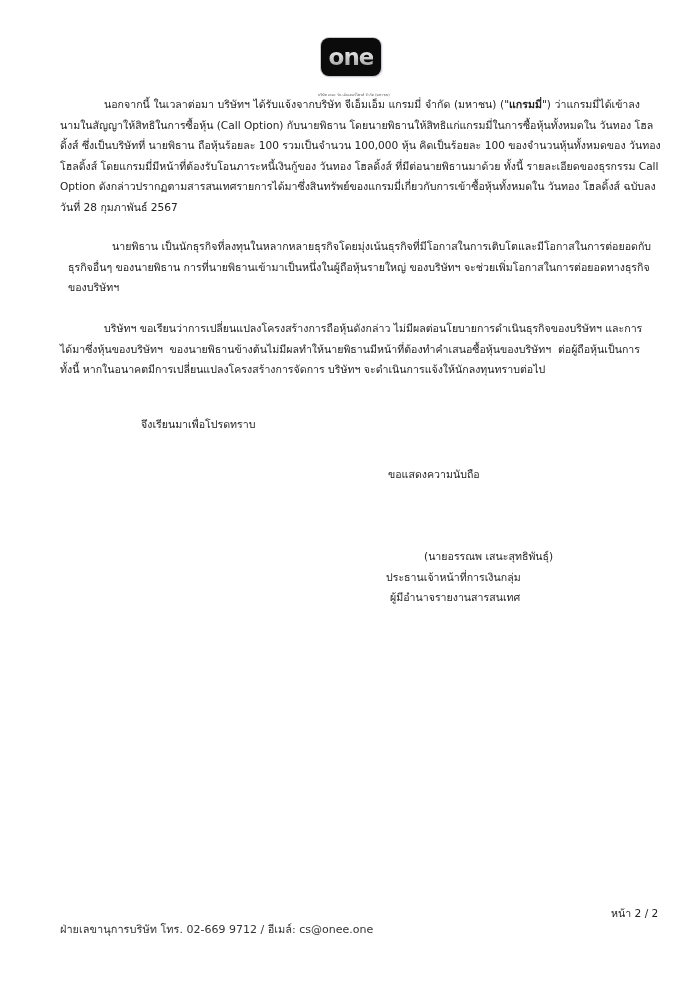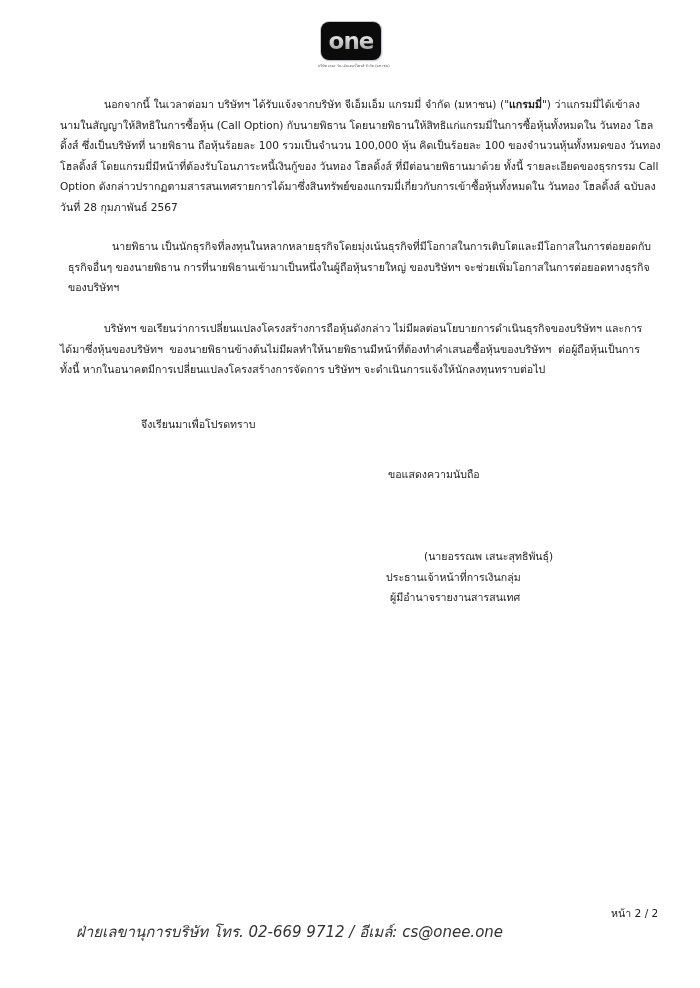--- a/index.html
+++ b/index.html
@@ -2,21 +2,21 @@
 <html><head>
 <meta charset="utf-8">
 <style>
   html, body { margin:0; padding:0; }
   body {
     width:700px; height:988px; background:#ffffff; position:relative; overflow:hidden;
     font-family:"DejaVu Sans","Liberation Sans",sans-serif; color:#222;
   }
   .logo-wrap { position:absolute; left:318px; top:22px; width:66px; text-align:center; }
   .logo-box {
-    width:60px; height:38px; margin:0 auto; background:#0b0b0b; border-radius:8px;
+    width:60px; height:38px; margin:16px auto; background:#0b0b0b; border-radius:8px;
     box-shadow:0 0 0 1px #c9c9c9, 1px 1px 2px rgba(120,60,160,0.35);
     display:flex; align-items:center; justify-content:center;
   }
   .logo-text {
     font-family:"DejaVu Sans",sans-serif; font-weight:bold; font-size:23px; letter-spacing:-1px;
     color:#e8e8e8; background:linear-gradient(#ffffff,#9a9a9a); -webkit-background-clip:text; background-clip:text;
     -webkit-text-fill-color:transparent; line-height:1;
   }
   .logo-sub { font-size:3.6px; color:#555; margin-top:3px; white-space:nowrap; }
   .para {
@@ -26,21 +26,21 @@
   .para .indent { display:inline-block; width:44px; }
   .para b { font-weight:bold; }
   .line { display:block; white-space:nowrap; text-align:justify; text-align-last:justify; }
   .line.last { text-align-last:left; }
   .closing { position:absolute; left:141px; top:416px; font-size:10.6px; color:#222; }
   .regards { position:absolute; left:388px; top:466px; font-size:10.6px; color:#222; }
   .sig { position:absolute; left:386px; top:546px; font-size:10.6px; line-height:20.6px; color:#222; }
   .sig div { white-space:nowrap; }
   .sig .name { padding-left:6px;margin-left:32px; }
   .sig .role2 { padding-left:4px; }
-  .footer-contact { position:absolute; left:76px; top:920px; font-size:15px; font-style:italic; color:#333; }
+  .footer-contact { position:absolute; left:60px; top:920px; font-size:11px; color:#333; }
   .page-num { position:absolute; left:611px; top:905px; font-size:10.6px; color:#222; }
 </style>
 </head>
 <body>
 
 <div class="logo-wrap">
   <div class="logo-box">
     <span class="logo-text">one</span>
   </div>
   <div class="logo-sub">บริษัท เดอะ วัน เอ็นเตอร์ไพรส์ จำกัด (มหาชน)</div>

